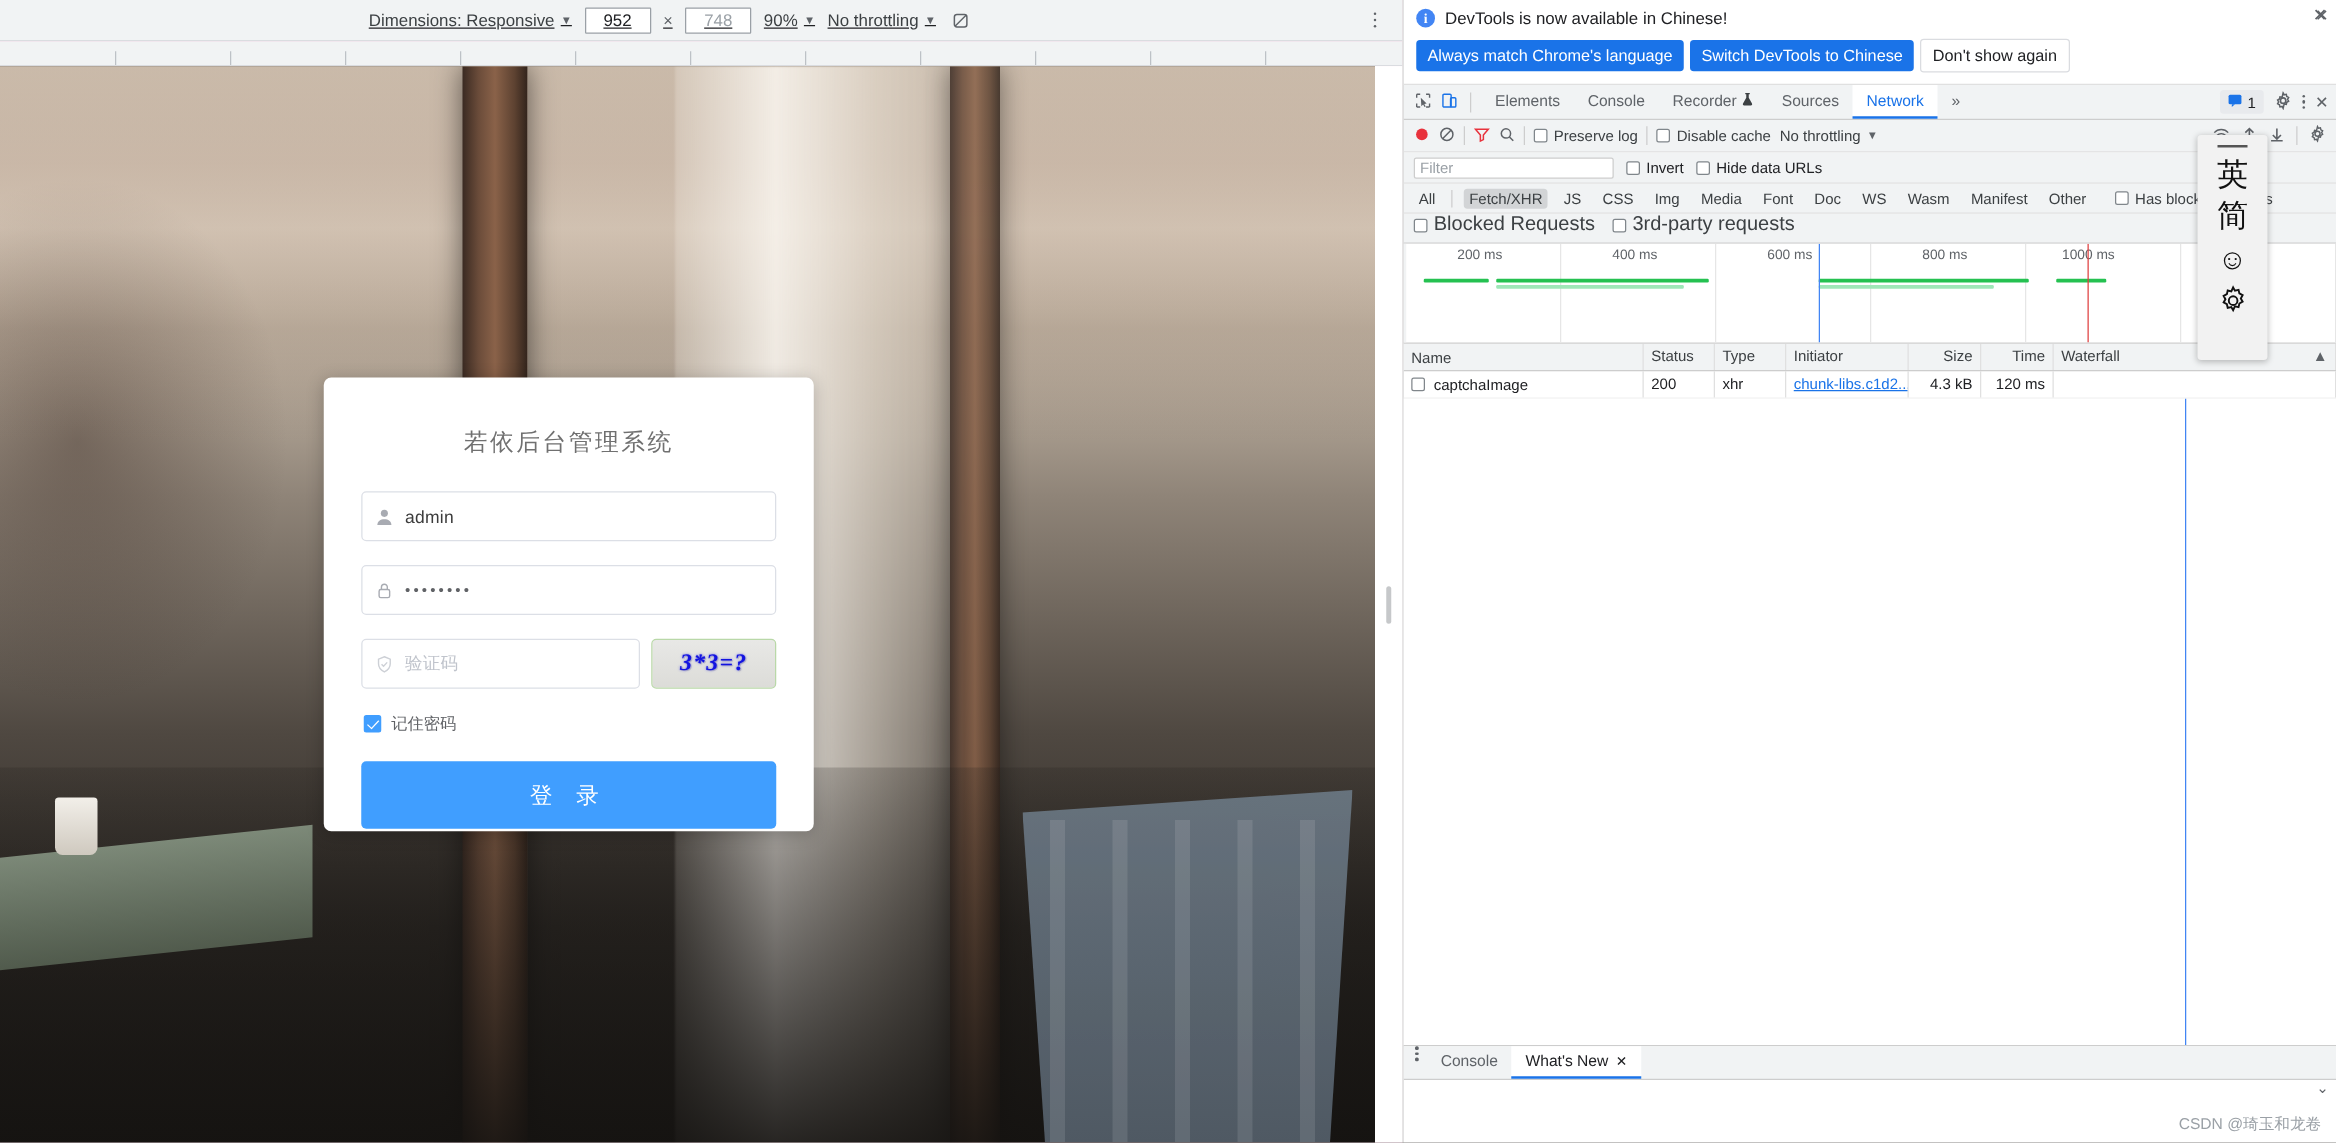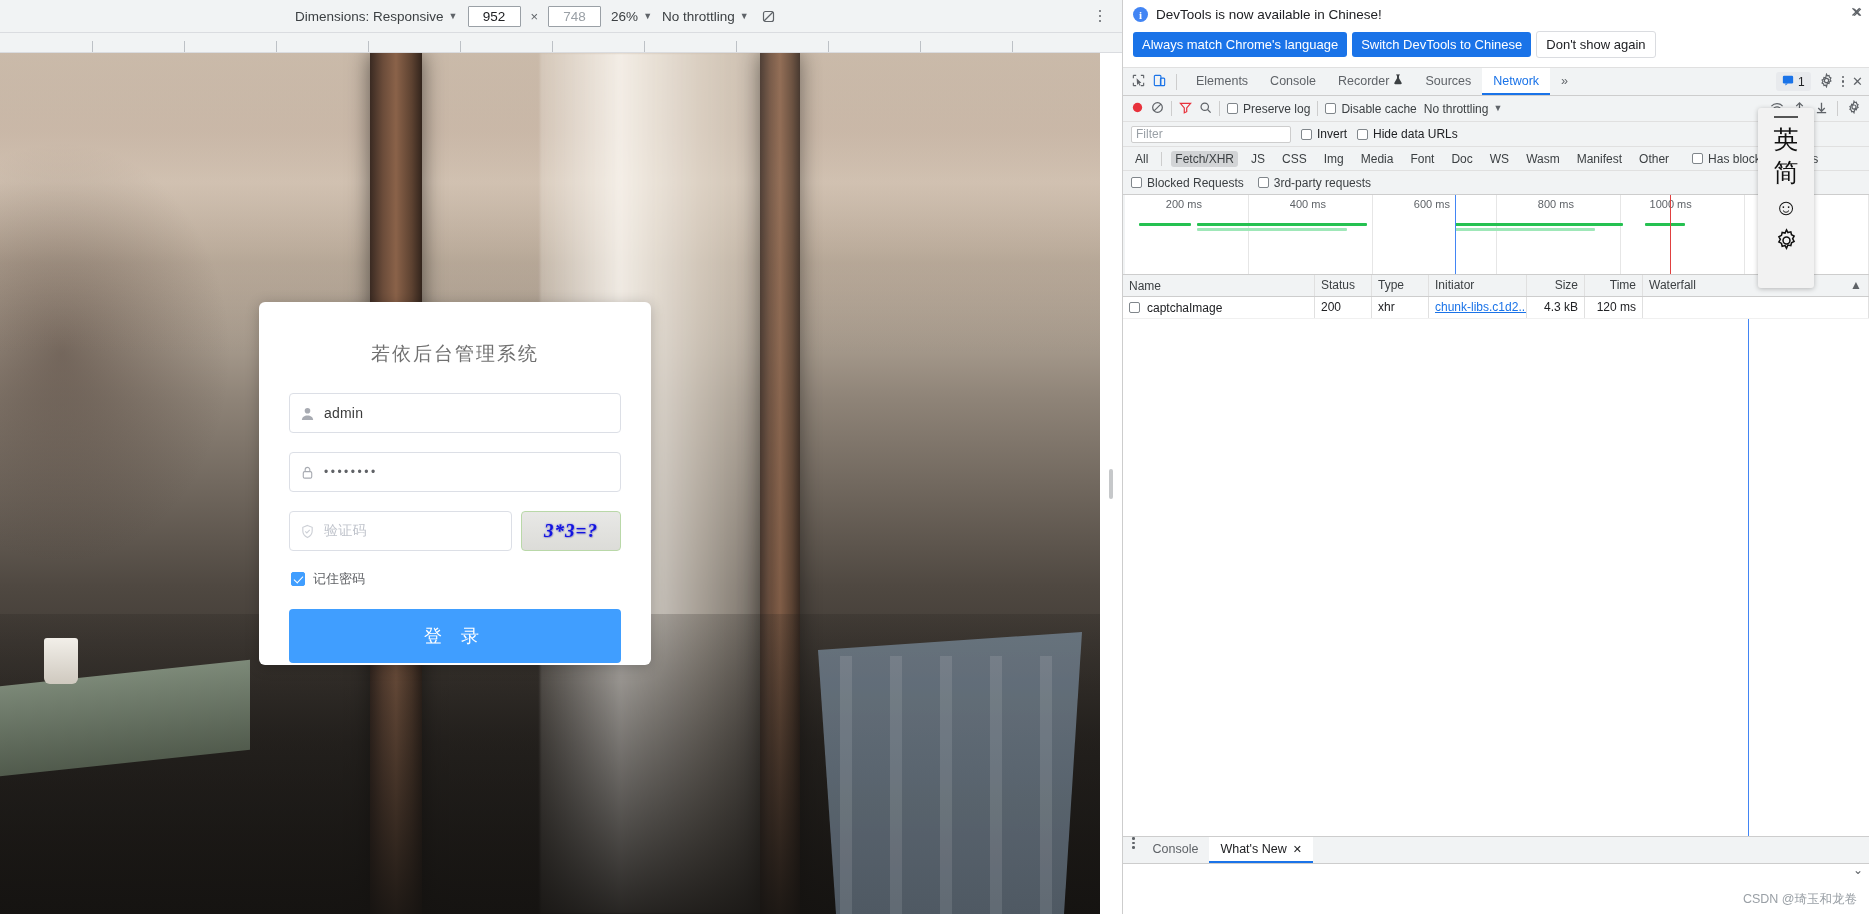--- a/index.html
+++ b/index.html
@@ -6,21 +6,21 @@
   html, body { width: 1869px; height: 914px; overflow: hidden; }
   body {
     font-family: "Liberation Sans", "DejaVu Sans", sans-serif;
     font-size: 12px;
     color: #202124;
     background: #fff;
   }
   .root { position: relative; width: 1869px; height: 914px; display: flex; }
 
   
-  .device-pane { position: relative; width: 1122px; height: 914px; background: #f9a8d4; flex: 0 0 1122px; }
+  .device-pane { position: relative; width: 1122px; height: 914px; background: #f9a8d4; flex: 0 0 1122px; text-decoration: underline; }
 
   .device-toolbar {
     height: 33px; background: #f1f3f4; border-bottom: 1px solid #dadce0;
     display: flex; align-items: center; position: relative;
   }
   .dt-center { display: flex; align-items: center; gap: 10px; margin-left: 295px; }
   .dt-label { font-size: 13.5px; color: #3c4043; display: flex; align-items: center; gap: 5px; }
   .caret { font-size: 9px; color: #5f6368; line-height: 1; }
   .dt-input {
     width: 53px; height: 21px; border: 1px solid #9aa0a6; background: #fff;
@@ -227,22 +227,22 @@
   }
   .type-row {
     height: 24px; display: flex; align-items: center; gap: 9px; padding: 0 8px;
     border-bottom: 1px solid #e0e0e0; background: #f1f3f4; font-size: 12px; color: #3c4043;
     overflow: hidden;
   }
   .type-row .tsep { width: 1px; height: 14px; background: #cdcdcd; }
   .type-chip { cursor: pointer; padding: 1px 4px; border-radius: 3px; }
   .type-chip.active { background: #d2d4d6; }
   .blocked-row {
-    height: 24px; display: flex; align-items: center; gap: 14px; padding: 0 8px;
-    border-bottom: 1px solid #cdcdcd; background: #f1f3f4; font-size: 12px; color: #3c4043;
+    height: 24px; display: flex; align-items: flex-start; gap: 14px; padding: 0 8px;
+    border-bottom: 1px solid #cdcdcd; background: #f1f3f4; font-size: 16px; color: #3c4043;
   }
 
   
   .overview {
     height: 80px; border-bottom: 1px solid #cdcdcd; position: relative; background: #fff;
     display: flex; overflow: hidden;
   }
   .ov-left { width: 2px; background: #f1f3f4; }
   .ov-grid { position: relative; flex: 1; }
   .ov-col { position: absolute; top: 0; bottom: 0; border-right: 1px solid #e6e6e6; }
@@ -327,21 +327,21 @@
     <div class="device-toolbar">
       <div class="dt-center">
         <div class="dt-label">
           <span>Dimensions: Responsive</span>
           <span class="caret">▼</span>
         </div>
         <div class="dt-input">952</div>
         <span class="dt-x">×</span>
         <div class="dt-input placeholder">748</div>
         <div class="dt-label">
-          <span>26%</span>
+          <span>90%</span>
           <span class="caret">▼</span>
         </div>
         <div class="dt-label">
           <span>No throttling</span>
           <span class="caret">▼</span>
         </div>
         <div class="dt-rotate">
           <svg width="17" height="17" viewBox="0 0 17 17">
               <rect x="3.5" y="3.5" width="10" height="10" rx="2" fill="none" stroke="#5f6368" stroke-width="1.2"></rect>
               <line x1="4" y1="13" x2="13" y2="4" stroke="#5f6368" stroke-width="1.2"></line>

